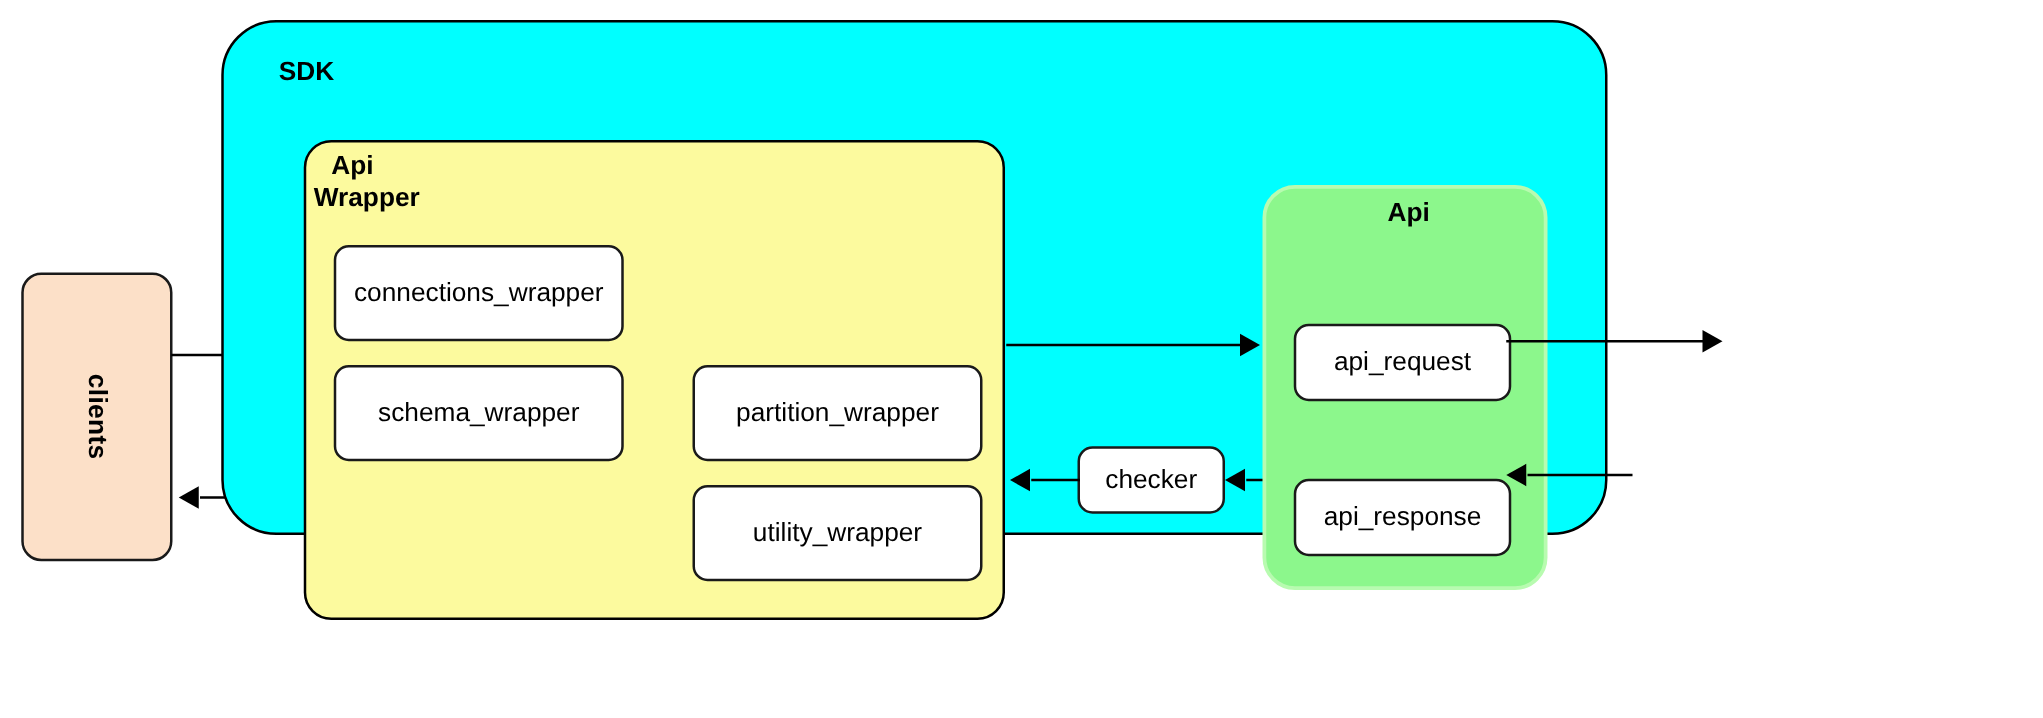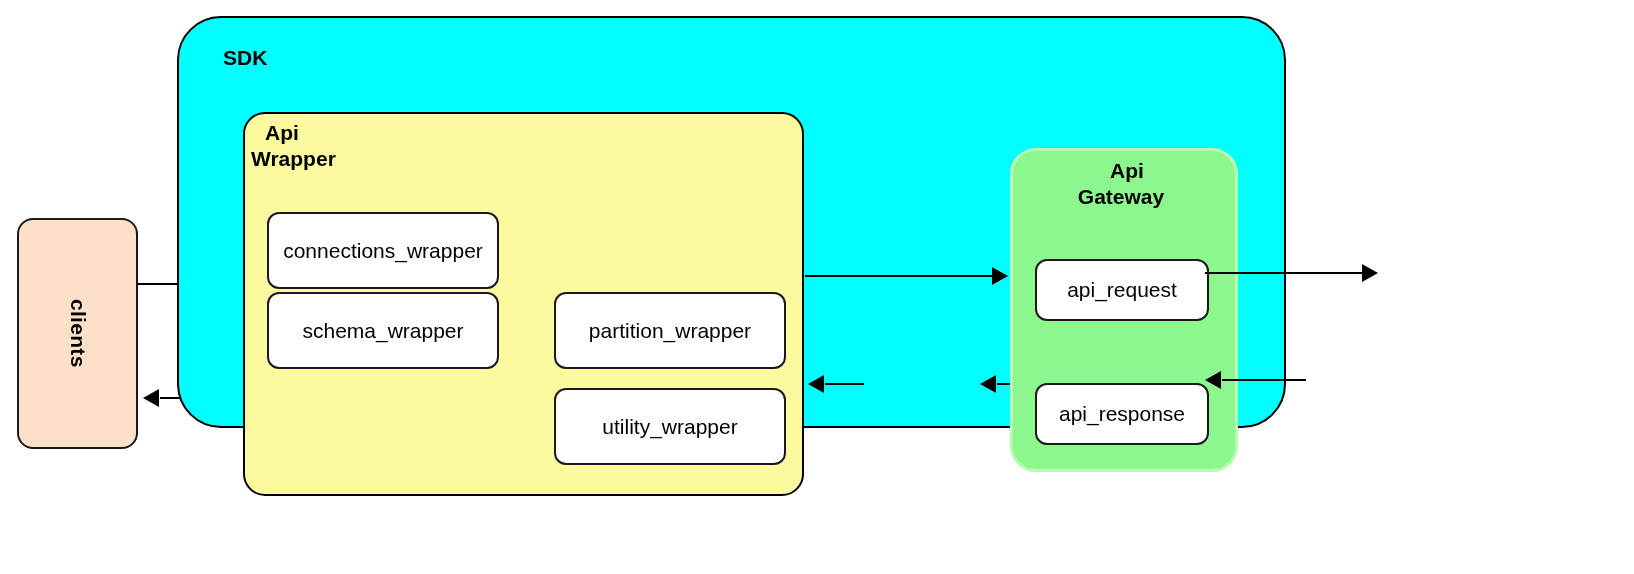--- a/index.html
+++ b/index.html
@@ -127,21 +127,21 @@
     background: #ffffff;
     border: 2px solid #1a1a1a;
     border-radius: 12px;
     font-size: 21px;
     font-weight: normal;
   }
 
   .wrap-w  { width: 232px; height: 77px; }
   .col-l   { left: 22px; }
   .col-r   { left: 309px; }
-  .row-1   { top: 98px; text-align: right; }
+  .row-1   { top: 82px; text-align: right; }
   .row-2   { top: 178px; }
   .row-3   { top: 274px; }
 
   .gw-w    { width: 174px; height: 62px; left: 22px; }
   .gw-row1 { top: 108px; }
   .gw-row2 { top: 232px; }
 
   .checker-box {
     left: 860px;
     top: 355px;
@@ -199,31 +199,33 @@
         <span>partition_wrapper</span>
       </div>
       <div class="node leaf wrap-w col-r row-3">
         <span>utility_wrapper</span>
       </div>
     </div>
 
     <div class="conn" style="left:626px; top:257px; width:190px;"></div>
     <div class="arrowhead arrow-right" style="left:813px; top:249px;"></div>
 
+    <div class="node leaf checker-box" style="left:683px; top:339px;">
+      <span>checker</span>
+    </div>
 
     <div class="conn" style="left:646px; top:365px; width:39px;"></div>
     <div class="arrowhead arrow-left" style="left:629px; top:357px;"></div>
 
     <div class="conn" style="left:818px; top:365px; width:38px;"></div>
     <div class="arrowhead arrow-left" style="left:801px; top:357px;"></div>
 
     <div class="node apigateway-box" style="position:absolute; left:831px; top:130px;">
       <span class="apigateway-label">
         <span class="l1">Api</span>
-        <span class="l2">Gateway</span>
       </span>
 
       <div class="node leaf gw-w gw-row2">
         <span>api_response</span>
       </div>
       <div class="node leaf gw-w gw-row1">
         <span>api_request</span>
       </div>
     </div>
   </div>

